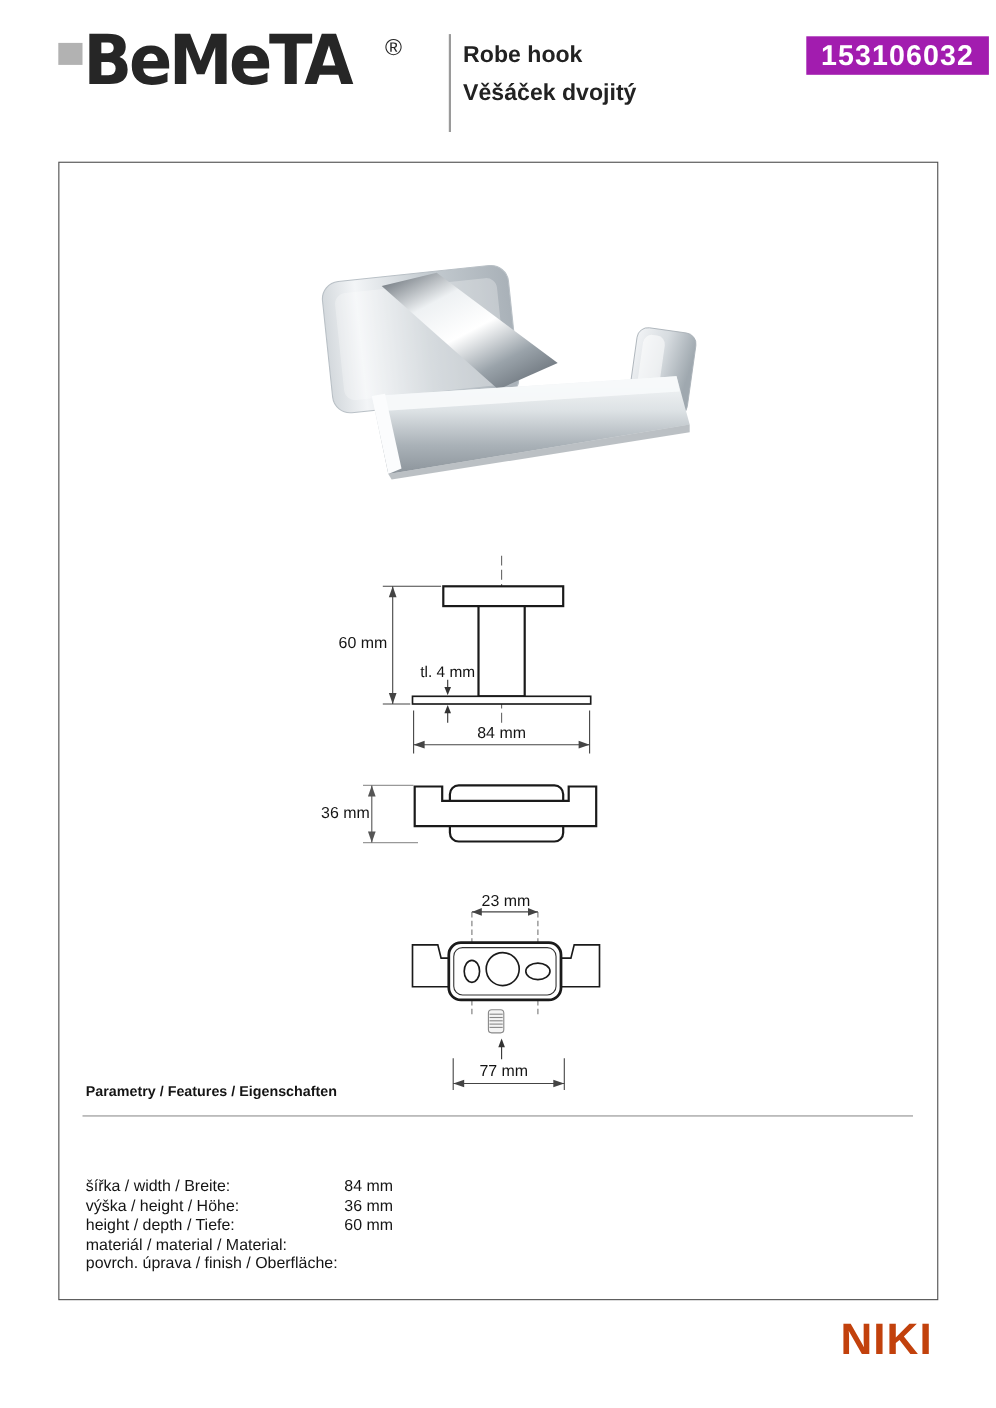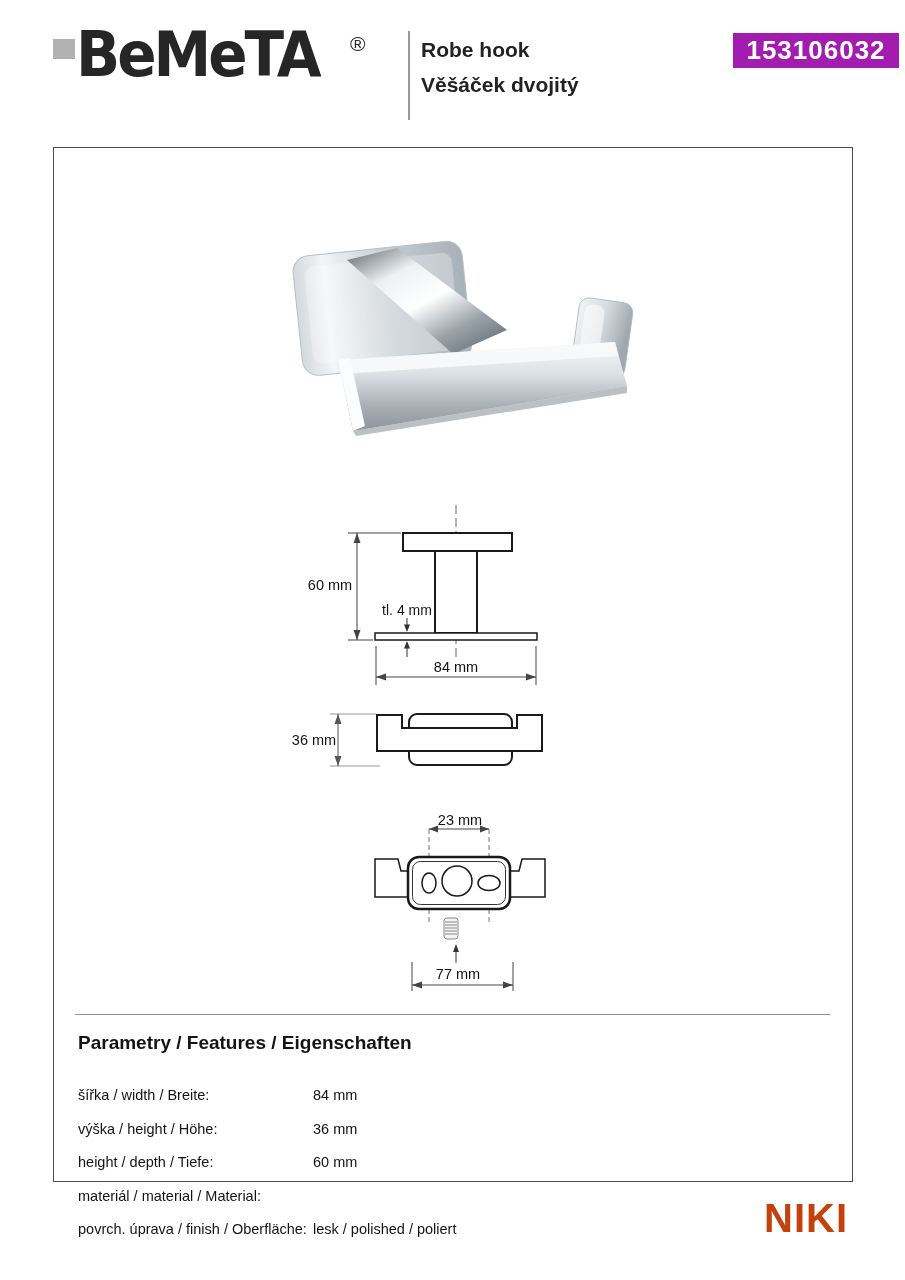--- a/index.html
+++ b/index.html
@@ -26,23 +26,23 @@
   .dim-label{font-size:14.5px;color:#141414;text-align:center;white-space:nowrap;}
   .lbl-60 {left:306px;top:577px;width:48px;}
   .lbl-tl4{left:380px;top:602px;width:54px;font-size:14px;}
   .lbl-84 {left:426px;top:659px;width:60px;}
   .lbl-36 {left:290px;top:732px;width:48px;}
   .lbl-23 {left:430px;top:812px;width:60px;}
   .lbl-53 {left:428px;top:966px;width:60px;}
 
   
   .separator{left:75px;top:1014px;width:755px;height:1px;background:#8f8f8f;}
-  .param-title{left:78px;top:1032px;font-size:19px;font-weight:bold;color:#141414;}
+  .param-title{left:78px;top:984px;font-size:13px;font-weight:bold;color:#141414;}
   .param-table{left:78px;top:1071px;width:520px;font-size:14.5px;line-height:17.6px;color:#141414;}
-  .param-row{display:flex;margin-top:16px;}
+  .param-row{display:flex;}
   .param-label{width:235px;}
   .param-value{flex:1;}
 
   .series{left:764px;top:1196px;font-size:40px;font-weight:bold;color:#c2410c;letter-spacing:1px;}
 
   svg{display:block;}
 </style>
 </head>
 <body>
 
@@ -202,17 +202,16 @@
   </div>
   <div class="param-row">
     <div class="param-label">height / depth / Tiefe:</div>
     <div class="param-value">60 mm</div>
   </div>
   <div class="param-row">
     <div class="param-label">materiál / material / Material:</div>
   </div>
   <div class="param-row">
     <div class="param-label">povrch. úprava / finish / Oberfläche:</div>
-    <div class="param-value">lesk / polished / poliert</div>
   </div>
 </div>
 
 <div class="abs series">NIKI</div>
 
 </body></html>

